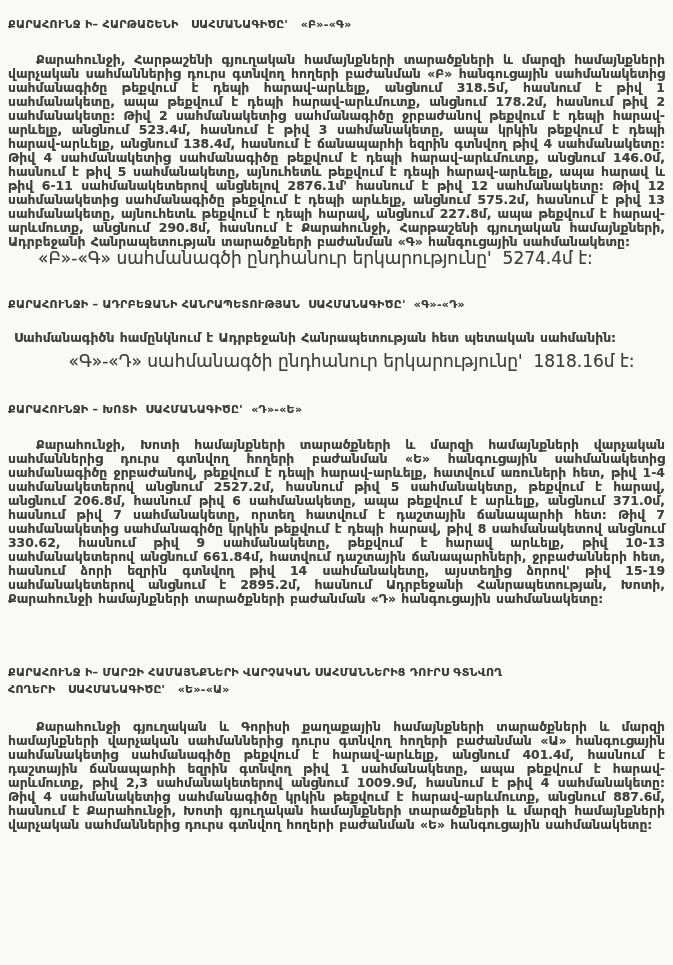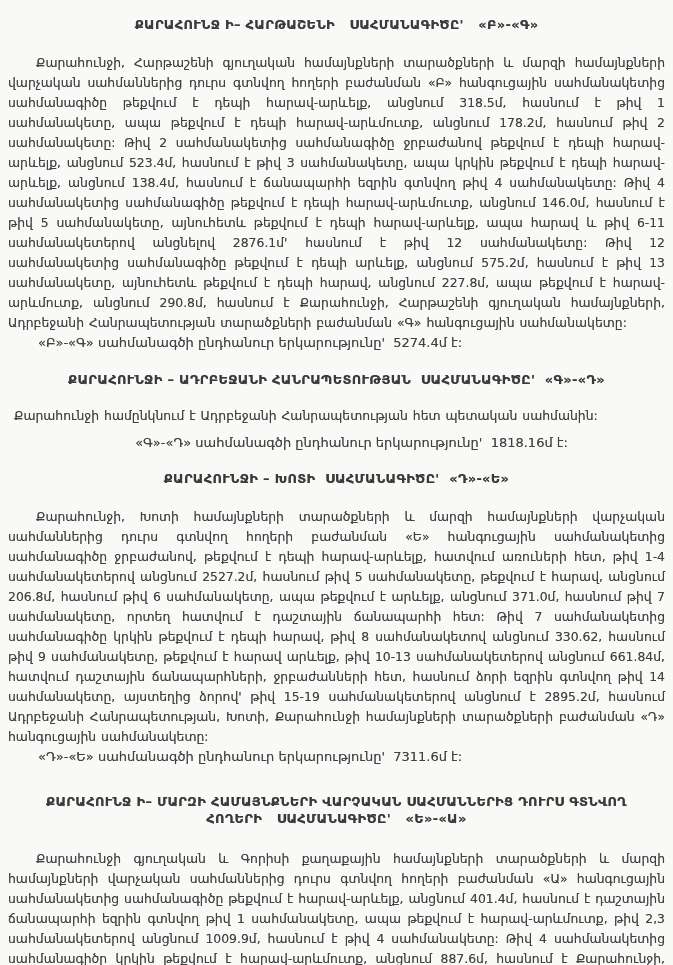--- a/index.html
+++ b/index.html
@@ -15,77 +15,76 @@
     background: #f9f9f7;
     font-family: "DejaVu Sans", sans-serif;
     color: #414141;
     overflow: hidden;
     box-sizing: border-box;
     padding: 10px 8px 0 8px;
     text-shadow: 0 0 0.5px rgba(70,70,70,0.55);
   }
   .heading {
     font-weight: bold;
-    text-align: center;
-    font-size: 13px;
+    font-size: 11px;
     line-height: 17px;
     color: #3a3a3a;
     letter-spacing: 0.3px;
     white-space: pre-wrap;
     margin: 0 0 20px 0;
   }
   .para {
     font-size: 12.4px;
-    line-height: 20px;
+    line-height: 14px;
     text-align: justify;
     text-indent: 28px;
     margin: 0;
     word-spacing: 1px;
+    font-weight: bold;
   }
   .para.small-indent {
     text-indent: 6px;
     text-align: left;
   }
   .total-line {
-    font-size: 13px;
+    font-size: 17px;
     line-height: 15.2px;
     padding-left: 30px;
     margin: 2px 0 0 0;
     white-space: pre-wrap;
   }
   .sec { margin: 0; }
   .sec-1 { margin-top: 6px; }
-  .sec-2 { margin-top: 21px; }
+  .sec-2 { margin-top: 30px; }
   .sec-2 .heading { margin-bottom: 18px; }
   .sec-2 .total-line { margin-top: 9px; text-align: center; }
-  .sec-3 { margin-top: 20px; }
-  .sec-4 { margin-top: 28px; }
+  .sec-3 { margin-top: 32px; }
+  .sec-4 { margin-top: 58px; }
   .sec-4 .heading { margin-bottom: 22px; }
 </style>
 </head>
 <body>
 
 <div class="page">
 
   <div class="sec sec-1">
     <div class="heading">ՔԱՐԱՀՈՒՆՋ Ի– ՀԱՐԹԱՇԵՆԻ   ՍԱՀՄԱՆԱԳԻԾԸ'   «Բ»-«Գ»</div>
     <p class="para">Քարահունջի, Հարթաշենի գյուղական համայնքների տարածքների և մարզի համայնքների վարչական սահմաններից դուրս գտնվող հողերի բաժանման «Բ» հանգուցային սահմանակետից սահմանագիծը թեքվում է դեպի հարավ-արևելք, անցնում 318.5մ, հասնում է թիվ 1 սահմանակետը, ապա թեքվում է դեպի հարավ-արևմուտք, անցնում 178.2մ, հասնում թիվ 2 սահմանակետը: Թիվ 2 սահմանակետից սահմանագիծը ջրբաժանով թեքվում է դեպի հարավ-արևելք, անցնում 523.4մ, հասնում է թիվ 3 սահմանակետը, ապա կրկին թեքվում է դեպի հարավ-արևելք, անցնում 138.4մ, հասնում է ճանապարհի եզրին գտնվող թիվ 4 սահմանակետը: Թիվ 4 սահմանակետից սահմանագիծը թեքվում է դեպի հարավ-արևմուտք, անցնում 146.0մ, հասնում է  թիվ 5 սահմանակետը, այնուհետև թեքվում է դեպի հարավ-արևելք, ապա հարավ և թիվ 6-11 սահմանակետերով անցնելով 2876.1մ' հասնում է թիվ 12 սահմանակետը: Թիվ 12 սահմանակետից սահմանագիծը թեքվում է դեպի արևելք, անցնում 575.2մ, հասնում է թիվ 13 սահմանակետը, այնուհետև թեքվում է դեպի հարավ, անցնում 227.8մ, ապա թեքվում է հարավ-արևմուտք, անցնում 290.8մ, հասնում է Քարահունջի, Հարթաշենի գյուղական համայնքների, Ադրբեջանի Հանրապետության տարածքների բաժանման «Գ» հանգուցային սահմանակետը:</p>
     <p class="total-line">«Բ»-«Գ» սահմանագծի ընդհանուր երկարությունը'  5274.4մ է:</p>
   </div>
 
   <div class="sec sec-2">
     <div class="heading">ՔԱՐԱՀՈՒՆՋԻ – ԱԴՐԲԵՋԱՆԻ ՀԱՆՐԱՊԵՏՈՒԹՅԱՆ  ՍԱՀՄԱՆԱԳԻԾԸ'  «Գ»-«Դ»</div>
-    <p class="para small-indent">Քարահունջի համընկնում է Ադրբեջանի Հանրապետության  հետ պետական սահմանին:</p>
+    <p class="para small-indent">Սահմանագիծն համընկնում է Ադրբեջանի Հանրապետության  հետ պետական սահմանին:</p>
     <p class="total-line">«Գ»-«Դ» սահմանագծի ընդհանուր երկարությունը'  1818.16մ է:</p>
   </div>
 
   <div class="sec sec-3">
     <div class="heading">ՔԱՐԱՀՈՒՆՋԻ – ԽՈՏԻ  ՍԱՀՄԱՆԱԳԻԾԸ'  «Դ»-«Ե»</div>
     <p class="para">Քարահունջի, Խոտի  համայնքների տարածքների և մարզի համայնքների վարչական սահմաններից դուրս գտնվող հողերի բաժանման «Ե» հանգուցային սահմանակետից սահմանագիծը ջրբաժանով, թեքվում է դեպի հարավ-արևելք, հատվում առուների հետ, թիվ 1-4 սահմանակետերով անցնում 2527.2մ, հասնում թիվ 5 սահմանակետը, թեքվում է հարավ, անցնում 206.8մ, հասնում թիվ 6 սահմանակետը, ապա թեքվում է արևելք, անցնում 371.0մ, հասնում թիվ 7 սահմանակետը, որտեղ հատվում է դաշտային ճանապարհի հետ: Թիվ 7 սահմանակետից սահմանագիծը կրկին թեքվում է դեպի հարավ, թիվ 8 սահմանակետով անցնում 330.62, հասնում թիվ 9 սահմանակետը, թեքվում է հարավ արևելք, թիվ 10-13 սահմանակետերով անցնում 661.84մ, հատվում դաշտային ճանապարհների, ջրբաժանների հետ, հասնում ձորի եզրին գտնվող թիվ 14 սահմանակետը, այստեղից ձորով' թիվ 15-19 սահմանակետերով անցնում է 2895.2մ, հասնում Ադրբեջանի Հանրապետության, Խոտի, Քարահունջի համայնքների տարածքների բաժանման «Դ» հանգուցային սահմանակետը:</p>
-    <p class="total-line">«Դ»-«Ե» սահմանագծի ընդհանուր երկարությունը'  7311.6մ է:</p>
   </div>
 
   <div class="sec sec-4">
     <div class="heading">ՔԱՐԱՀՈՒՆՋ Ի– ՄԱՐԶԻ ՀԱՄԱՅՆՔՆԵՐԻ ՎԱՐՉԱԿԱՆ ՍԱՀՄԱՆՆԵՐԻՑ ԴՈՒՐՍ ԳՏՆՎՈՂ
 ՀՈՂԵՐԻ   ՍԱՀՄԱՆԱԳԻԾԸ'   «Ե»-«Ա»</div>
     <p class="para">Քարահունջի գյուղական և Գորիսի քաղաքային համայնքների տարածքների և մարզի համայնքների վարչական սահմաններից դուրս գտնվող հողերի բաժանման «Ա» հանգուցային սահմանակետից սահմանագիծը թեքվում է հարավ-արևելք, անցնում 401.4մ, հասնում է դաշտային ճանապարհի եզրին գտնվող թիվ 1 սահմանակետը, ապա թեքվում է հարավ-արևմուտք, թիվ 2,3 սահմանակետերով անցնում 1009.9մ, հասնում է թիվ 4 սահմանակետը: Թիվ 4 սահմանակետից սահմանագիծը կրկին թեքվում է հարավ-արևմուտք, անցնում 887.6մ, հասնում է Քարահունջի, Խոտի գյուղական համայնքների տարածքների և մարզի համայնքների վարչական սահմաններից դուրս գտնվող հողերի բաժանման «Ե» հանգուցային սահմանակետը:</p>
   </div>
 
 </div>
 

